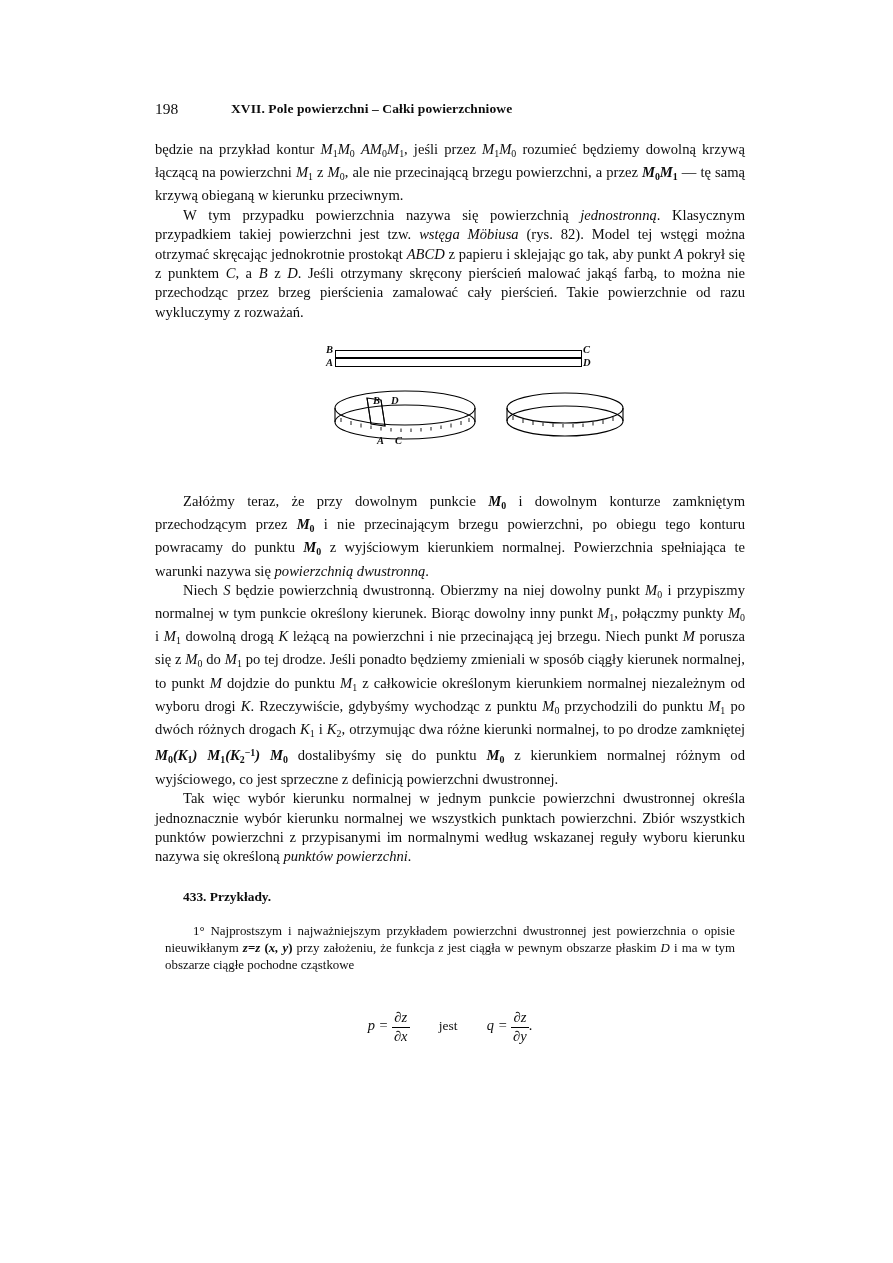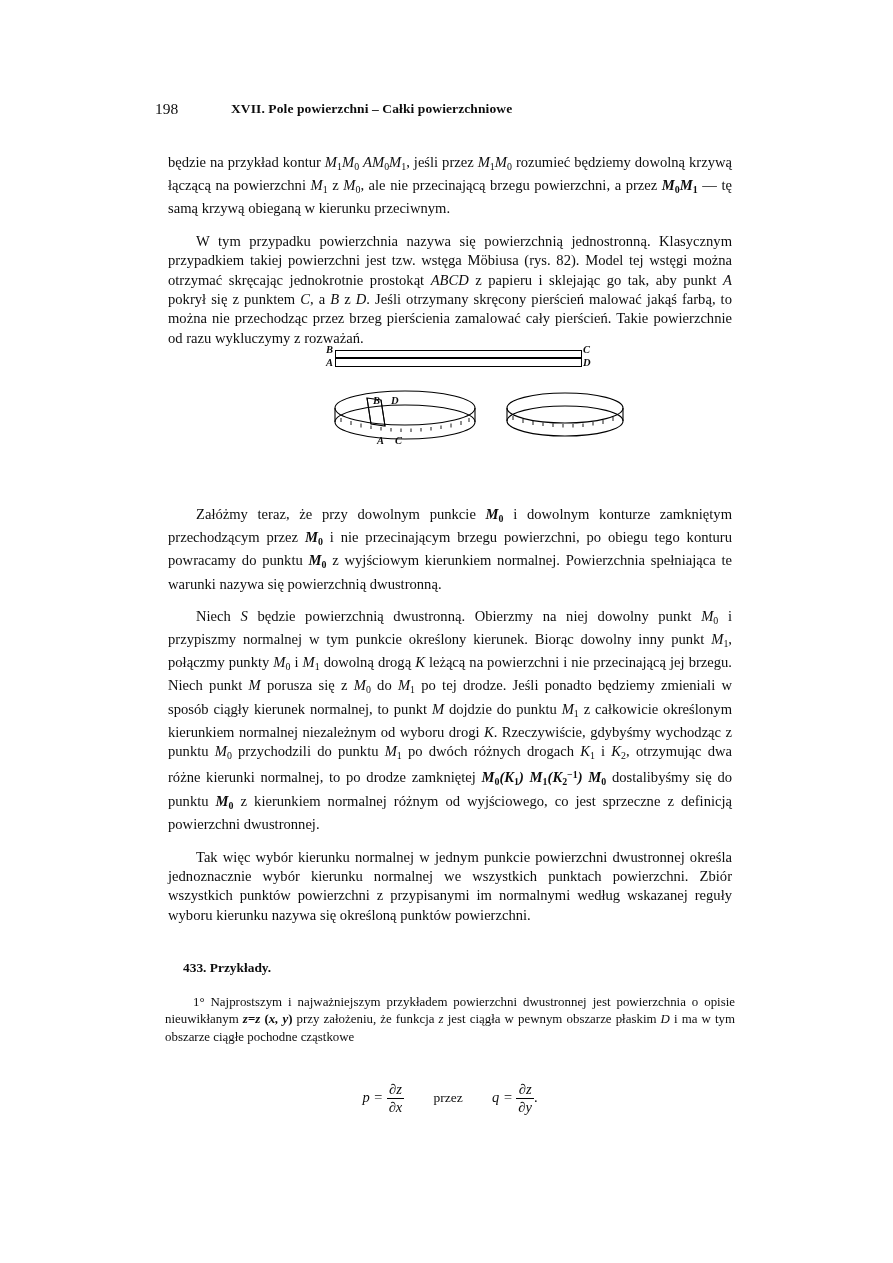--- a/index.html
+++ b/index.html
@@ -43,31 +43,31 @@
     font-weight: bold;
     letter-spacing: 0.1px;
   }
   .body-col {
     position: absolute;
     left: 155px;
     top: 140px;
     width: 590px;
   }
   p.tx {
-    margin: 13px;
+    margin: 0;
     font-size: 14.6px;
     line-height: 19.4px;
     text-align: justify;
     text-justify: inter-word;
   }
   p.indent {
     text-indent: 28px;
   }
   .bold { font-weight: bold; }
-  .ital { }
+  .ital { font-style: italic; }
   .math {
     font-family: "Liberation Serif", serif;
     font-style: italic;
   }
   .mb { font-weight: bold; font-style: italic; }
   sub {
     font-size: 0.68em;
     font-style: normal;
     vertical-align: -0.28em;
   }
@@ -225,21 +225,21 @@
 
     <div style="height:26px"></div>
 
     <p class="formula">
       <span class="math">p =</span>
       <span class="frac">
         <span class="num">∂z</span>
         <span class="den">∂x</span>
       </span>
       <span class="eqgap"></span>
-      <span class="roman" style="font-size:13.5px;">przez</span>
+      <span class="roman" style="font-size:13.5px;">jest</span>
       <span class="eqgap"></span>
       <span class="math">q =</span>
       <span class="frac">
         <span class="num">∂z</span>
         <span class="den">∂y</span>
       </span><span>.</span>
     </p>
 
   </div>
 </div>

